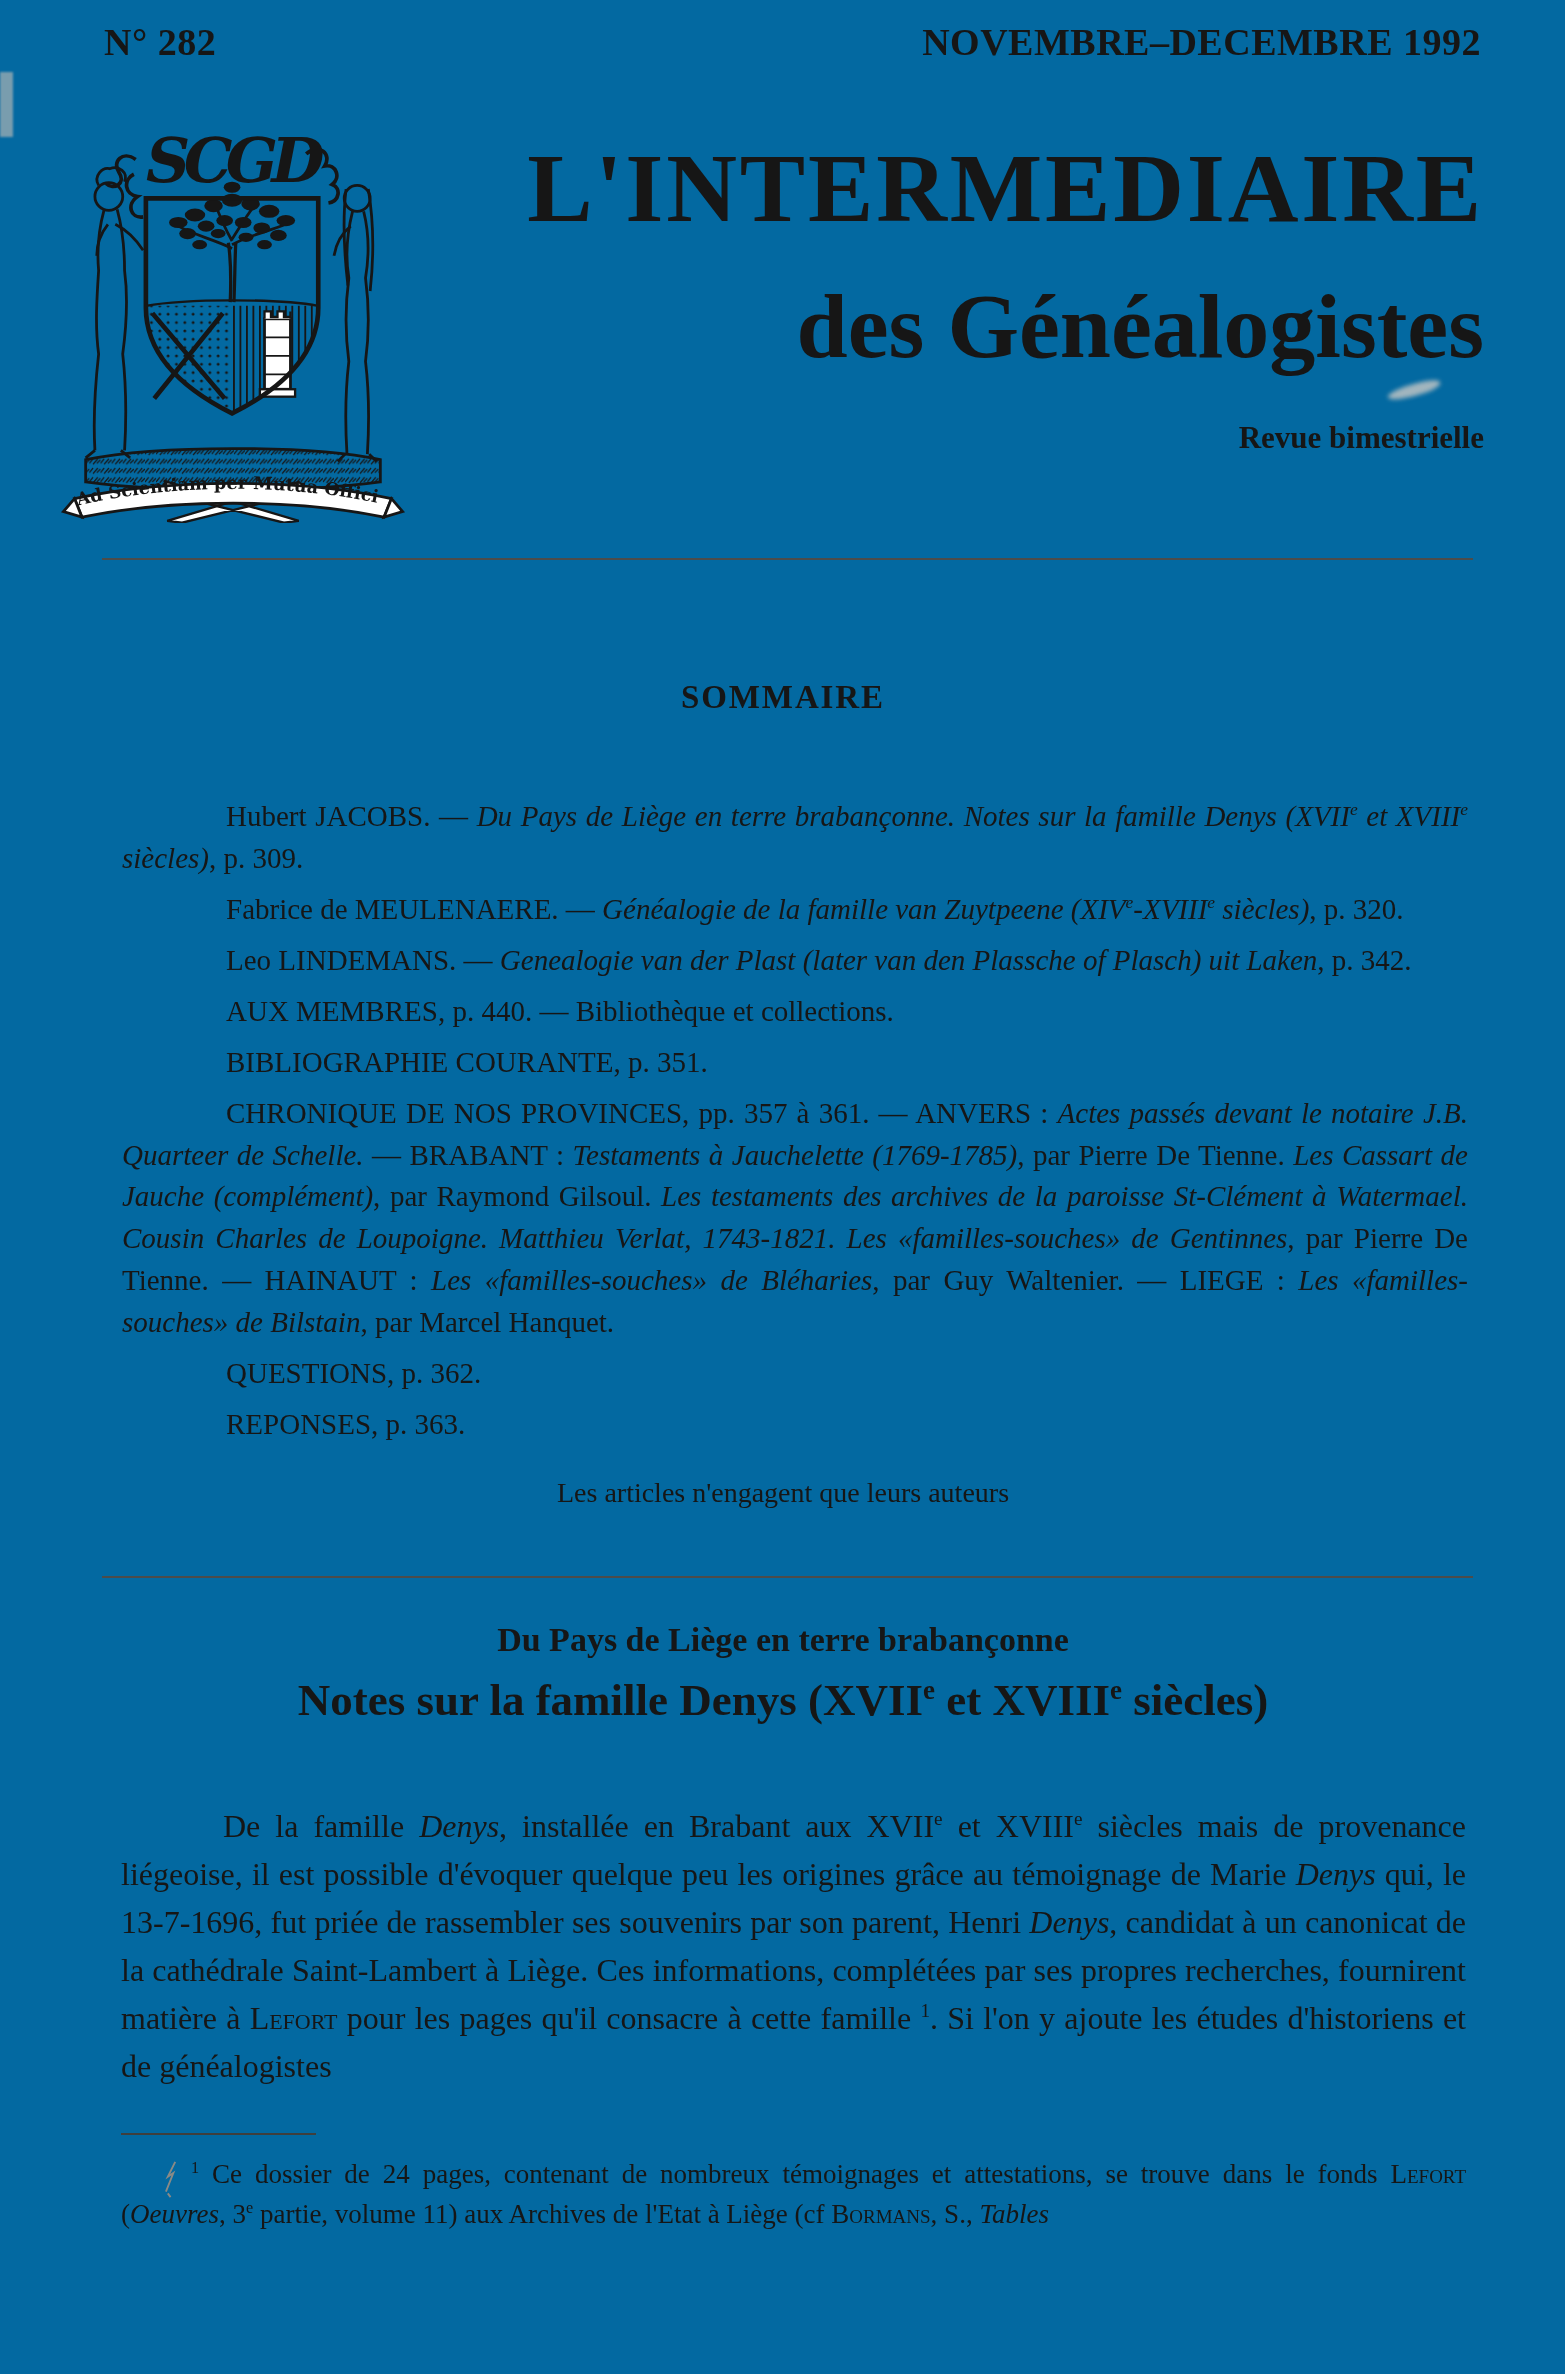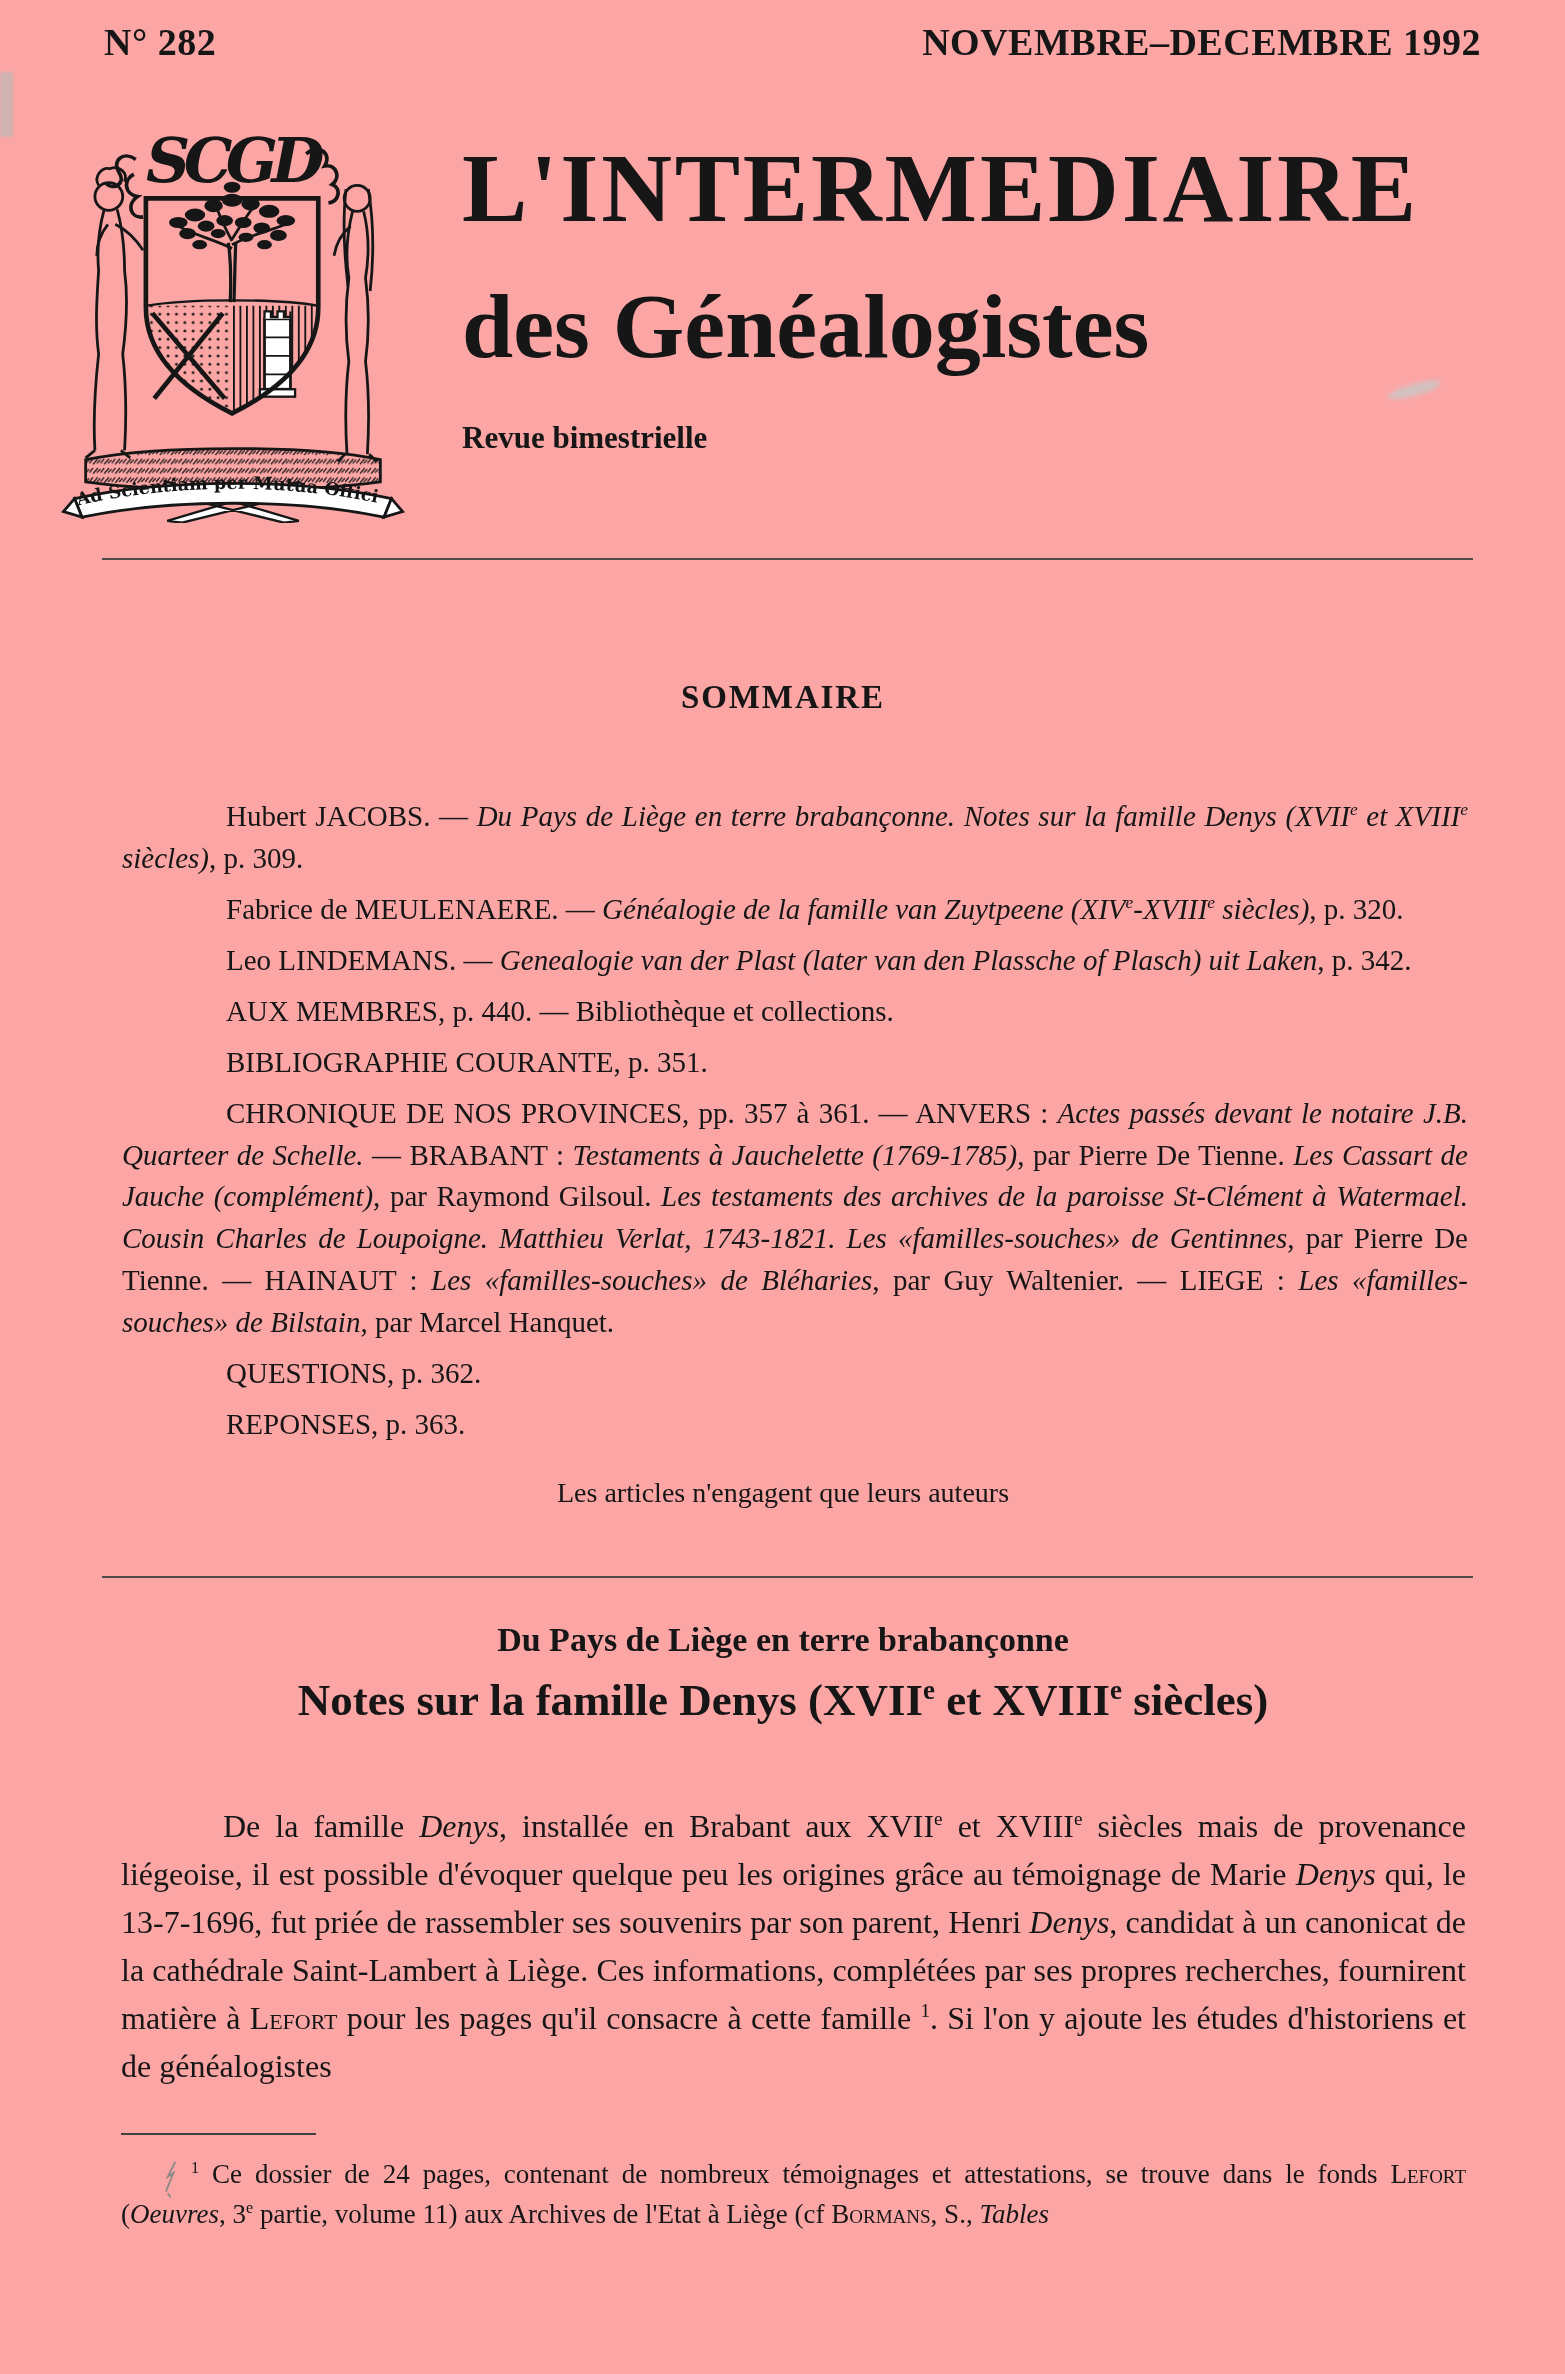--- a/index.html
+++ b/index.html
@@ -1,39 +1,39 @@
 <!DOCTYPE html>
 <html lang="fr" style="font-size:15px"><head>
 <meta charset="utf-8">
 <style>
   html,body{margin:0;padding:0;background:#e8e8e6;}
   .page{
     position:relative;
     width:1566px;height:2375px;
     margin:0 auto;
-    background:#fca5a5;
+    background:#0369a1;
     color:#161616;
     font-family:"Liberation Serif","DejaVu Serif",serif;
     overflow:hidden;
   }
   .it{font-style:italic;}
   .sc{font-variant:small-caps;}
   .sup{vertical-align:super;font-size:0.60em;line-height:0;}
 
   
   .issue-header{
     display:flex;justify-content:space-between;align-items:baseline;
     padding:20.4px 85px 0 104px;
     font-weight:bold;font-size:38px;letter-spacing:0.5px;
   }
 
   
   .masthead{display:flex;margin-top:20.4px;padding:0 82px 0 56px;}
   .emblem{width:354px;height:438px;flex:none;}
-  .masthead-titles{flex:1;text-align:left;padding:54px 0 0 52px;}
+  .masthead-titles{flex:1;text-align:right;padding:54px 0 0 52px;}
   .journal-title{margin:0;font-size:98px;line-height:1;font-weight:bold;letter-spacing:2.8px;white-space:nowrap;}
   .journal-subtitle-line{position:relative;margin:43px 0 0;font-size:92px;line-height:1;font-weight:bold;white-space:nowrap;}
   .revue-type{margin:48px 0 4px;font-size:31px;font-weight:bold;}
   .smudge{
     position:absolute;right:43px;bottom:-24px;width:54px;height:12px;
     background:#c9c9c6;border-radius:60% 40% 55% 45%;
     transform:rotate(-14deg);filter:blur(1.9px);opacity:.8;
   }
   .scan-edge{position:absolute;left:0;top:72px;width:13px;height:65px;background:#b9b9b6;opacity:.65;filter:blur(0.9px);}
 

